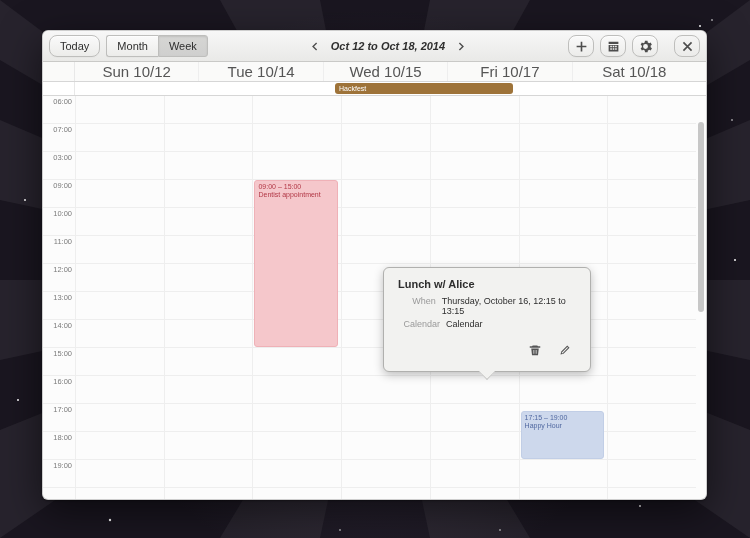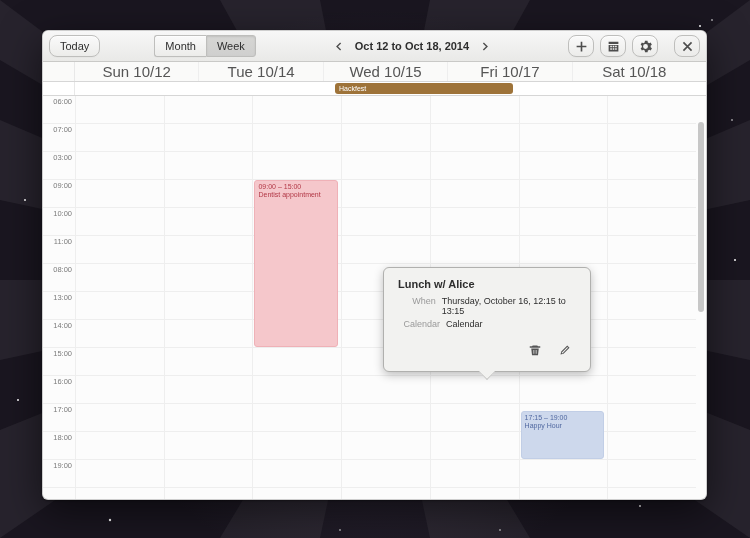--- a/index.html
+++ b/index.html
@@ -50,26 +50,26 @@
     height: 22px;
     display: flex;
     align-items: center;
     justify-content: center;
     padding: 0 10px;
     cursor: pointer;
     box-shadow: inset 0 1px 0 rgba(255,255,255,0.7), 0 1px 0 rgba(0,0,0,0.02);
   }
   .segmented { display: flex; }
   .segmented .seg { border-radius: 0; border-right-width: 0; }
-  .segmented .seg:first-child { border-radius: 3px 0 0 3px; margin-left: 48px; }
+  .segmented .seg:first-child { border-radius: 3px 0 0 3px; }
   .segmented .seg:last-child { border-radius: 0 3px 3px 0; border-right-width: 1px; }
   .seg.active { background: linear-gradient(to bottom, #d6d6d4, #cfcfce); box-shadow: inset 0 1px 2px rgba(0,0,0,0.1); text-align: center; }
   .spacer { flex: 1; }
   .title-area { display: flex; align-items: center; gap: 8px; justify-content: center;}
-  .title-label { font-weight: 600; font-size: 11px; color: #2e2e2e; }
+  .title-label { font-weight: 600; font-size: 11px; color: #2e2e2e; font-style: italic; }
   .icon-btn { width: 26px; padding: 0; }
   .icon-svg { width: 13px; height: 13px; fill: #4d4d4d; }
   .content {
     position: relative;
     flex: 1;
     overflow: hidden;
     display: flex;
     flex-direction: column;
   }
   .daybar {
@@ -303,21 +303,21 @@
     </div>
 
     <div class="grid">
       <div class="timecol">
         <div class="hrow">06:00</div>
         <div class="hrow">07:00</div>
         <div class="hrow">03:00</div>
         <div class="hrow">09:00</div>
         <div class="hrow">10:00</div>
         <div class="hrow">11:00</div>
-        <div class="hrow">08:00</div>
+        <div class="hrow">12:00</div>
         <div class="hrow">13:00</div>
         <div class="hrow">14:00</div>
         <div class="hrow">15:00</div>
         <div class="hrow">16:00</div>
         <div class="hrow">17:00</div>
         <div class="hrow">18:00</div>
         <div class="hrow">19:00</div>
       </div>
       <div class="daygrid">
         <div class="daycol">

